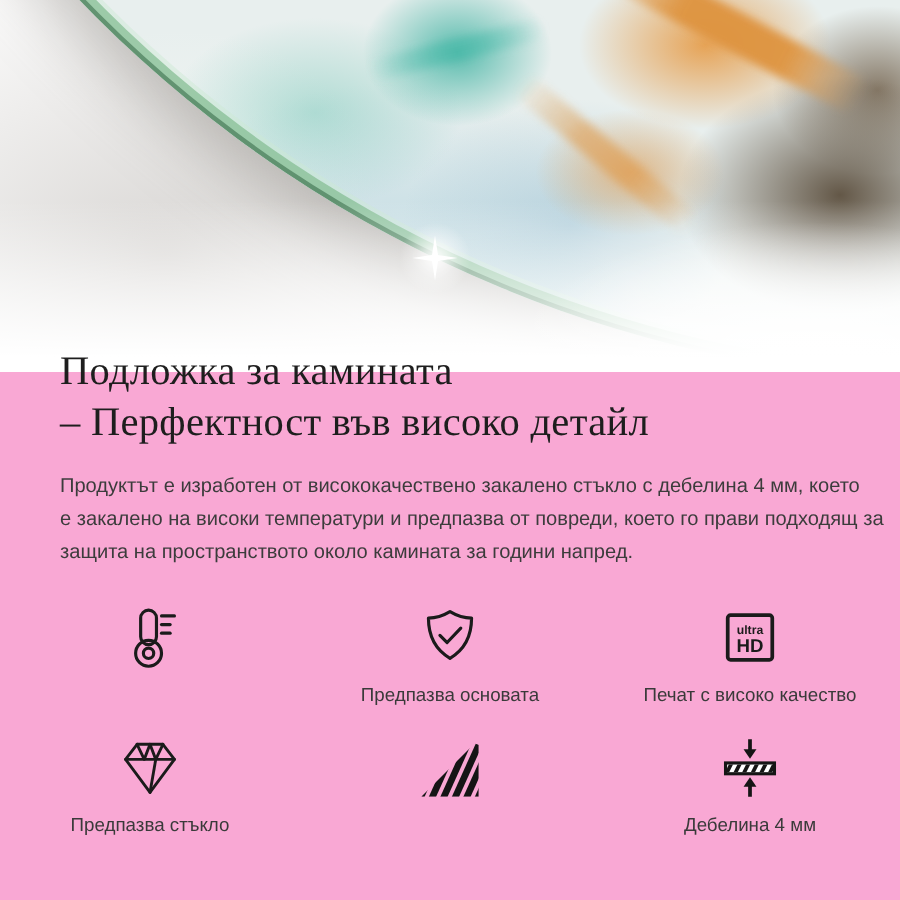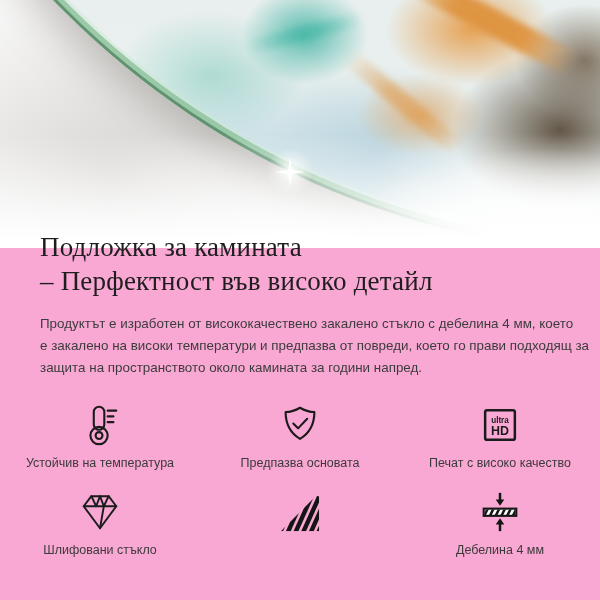--- a/index.html
+++ b/index.html
@@ -102,21 +102,20 @@
       <svg viewBox="0 0 48 48" width="46" height="46">
         <g class="ico">
           <rect x="17.5" y="5" width="11" height="24" rx="5.5"></rect>
           <circle cx="23" cy="35" r="9"></circle>
           <circle cx="23" cy="35" r="3.6"></circle>
           <line x1="32" y1="9" x2="41" y2="9"></line>
           <line x1="32" y1="15" x2="38" y2="15"></line>
           <line x1="32" y1="21" x2="38" y2="21"></line>
         </g>
       </svg>
-      <span class="feature-label">Устойчив на температура</span>
     </div>
 
     <div class="feature">
       <svg viewBox="0 0 48 48" width="46" height="46">
         <g class="ico">
           <path d="M24 6 C29 9 34 10.5 39 10.5 C39 22.5 35 32 24 38.5 C13 32 9 22.5 9 10.5 C14 10.5 19 9 24 6 Z"></path>
           <polyline points="17,22.5 22,27.5 31.5,17.5"></polyline>
         </g>
       </svg>
       <span class="feature-label">Предпазва основата</span>
@@ -133,21 +132,21 @@
 
     <div class="feature">
       <svg viewBox="0 0 48 48" width="46" height="46">
         <g class="ico" style="stroke-width:2">
           <path d="M7 18 L15 7.5 L33 7.5 L41 18 L24 41 Z"></path>
           <line x1="7" y1="18" x2="41" y2="18"></line>
           <polyline points="15,7.5 20,18 24,7.5 28,18 33,7.5"></polyline>
           <line x1="28" y1="18" x2="24" y2="41"></line>
         </g>
       </svg>
-      <span class="feature-label">Шлифовани стъкло</span>
+      <span class="feature-label">Предпазва стъкло</span>
     </div>
 
     <div class="feature">
       <svg viewBox="0 0 48 48" width="46" height="46">
         <defs>
           <clipPath id="triClip">
               <polygon points="4,44 44,4 44,44"></polygon>
             </clipPath>
         </defs>
         <g clip-path="url(#triClip)" stroke="#151515" stroke-width="4.6">

